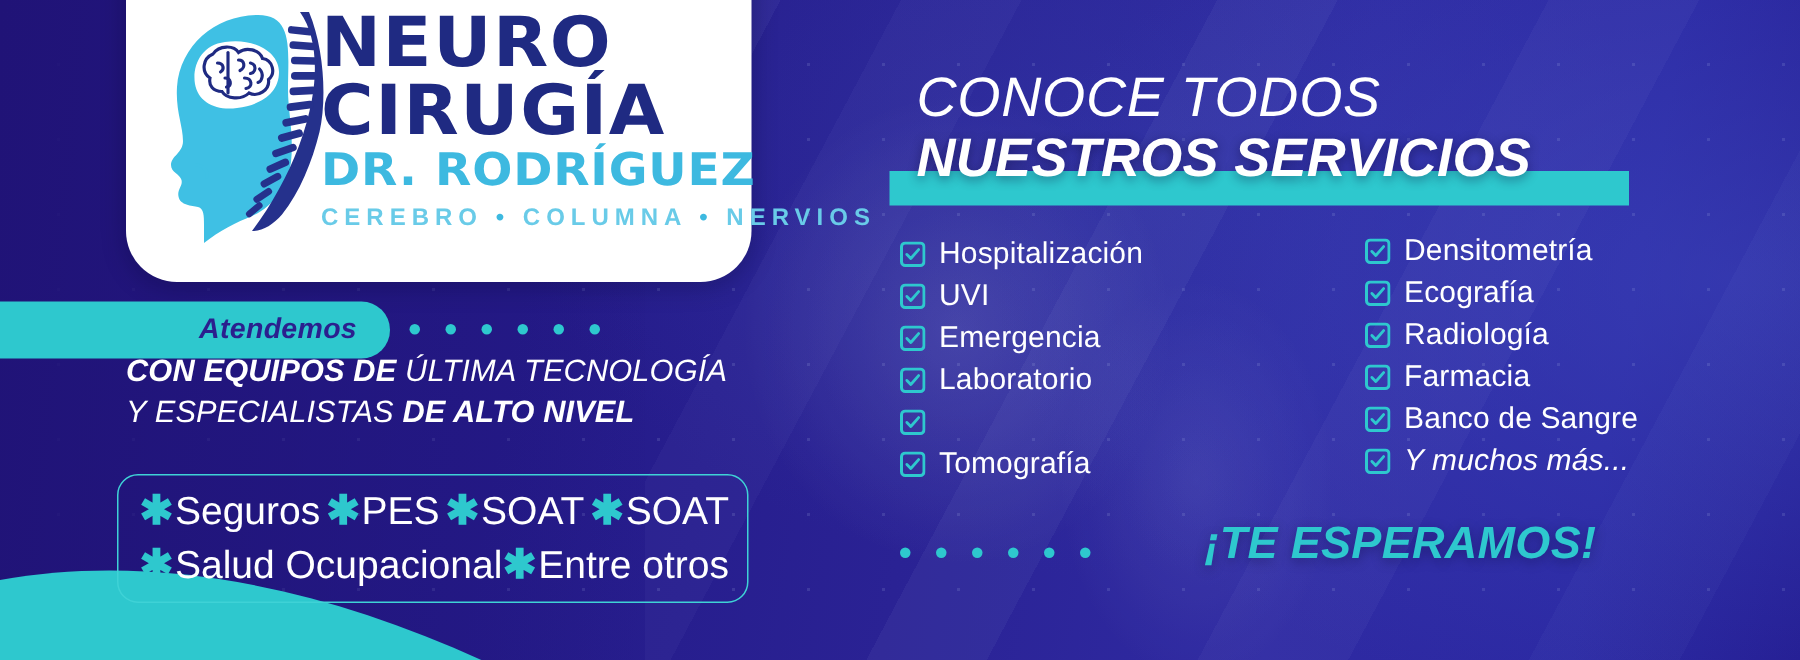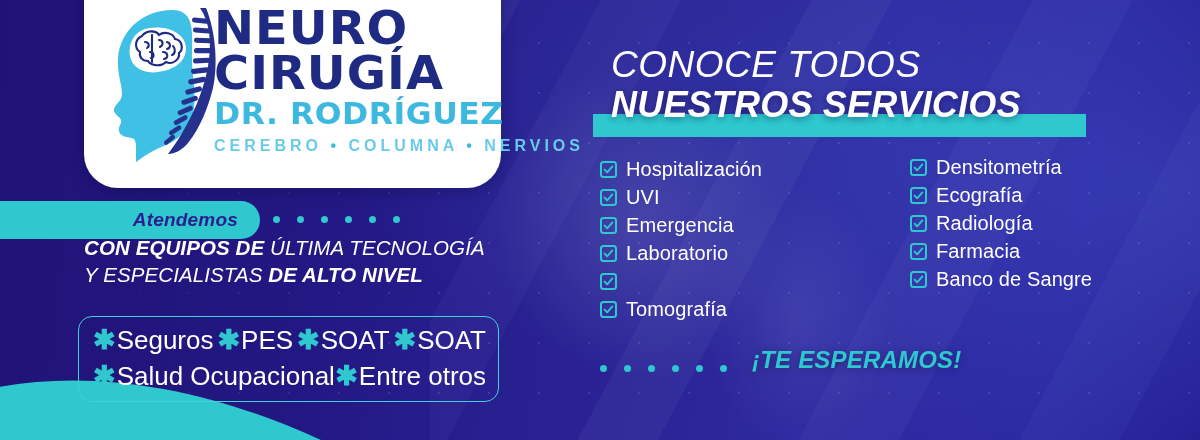--- a/index.html
+++ b/index.html
@@ -144,22 +144,22 @@
   .svc-col{ position:absolute; }
   .svc-col.c1{ left:600px; top:155px; }
   .svc-col.c2{ left:910px; top:153px; }
   .svc-item{ display:flex; align-items:center; height:28px; margin-bottom:0px; }
   .cbx{ width:17px; height:17px; flex:0 0 17px; margin-right:9px; position:relative; }
   .svc-label{ color:#fff; font-size:20px; line-height:1; letter-spacing:.1px; }
   .svc-label.italic{ font-style:italic; }
 
   
   .cta{
-    position:absolute; left:752px; top:346px;
-    color:#2ec8ce; font-size:24px; font-weight:bold; font-style:italic;
+    position:absolute; left:803px; top:346px;
+    color:#2ec8ce; font-size:30px; font-weight:bold; font-style:italic;
     letter-spacing:.2px;
     text-shadow:0 2px 8px rgba(8,6,40,.35);
   }
 </style>
 </head>
 <body>
 
 <div class="banner">
 
   <div class="photo-haze"></div>
@@ -398,20 +398,29 @@
     </div>
     <div class="svc-item">
       <span class="cbx">
         <svg viewBox="0 0 17 17">
             <rect x="1" y="1" width="15" height="15" rx="2.5" fill="none" stroke="#2ec8ce" stroke-width="2"></rect>
             <path d="M4.6 8.6 L7.2 11.3 L12.4 5.4" fill="none" stroke="#2ec8ce" stroke-width="1.9" stroke-linecap="round" stroke-linejoin="round"></path>
           </svg>
       </span>
       <span class="svc-label">Banco de Sangre</span>
     </div>
+    <div class="svc-item">
+      <span class="cbx">
+        <svg viewBox="0 0 17 17">
+            <rect x="1" y="1" width="15" height="15" rx="2.5" fill="none" stroke="#2ec8ce" stroke-width="2"></rect>
+            <path d="M4.6 8.6 L7.2 11.3 L12.4 5.4" fill="none" stroke="#2ec8ce" stroke-width="1.9" stroke-linecap="round" stroke-linejoin="round"></path>
+          </svg>
+      </span>
+      <span class="svc-label italic">Y muchos más...</span>
+    </div>
   </div>
 
   <div class="dots-row dots-cta">
     <span class="d"></span>
     <span class="d"></span>
     <span class="d"></span>
     <span class="d"></span>
     <span class="d"></span>
     <span class="d"></span>
   </div>

